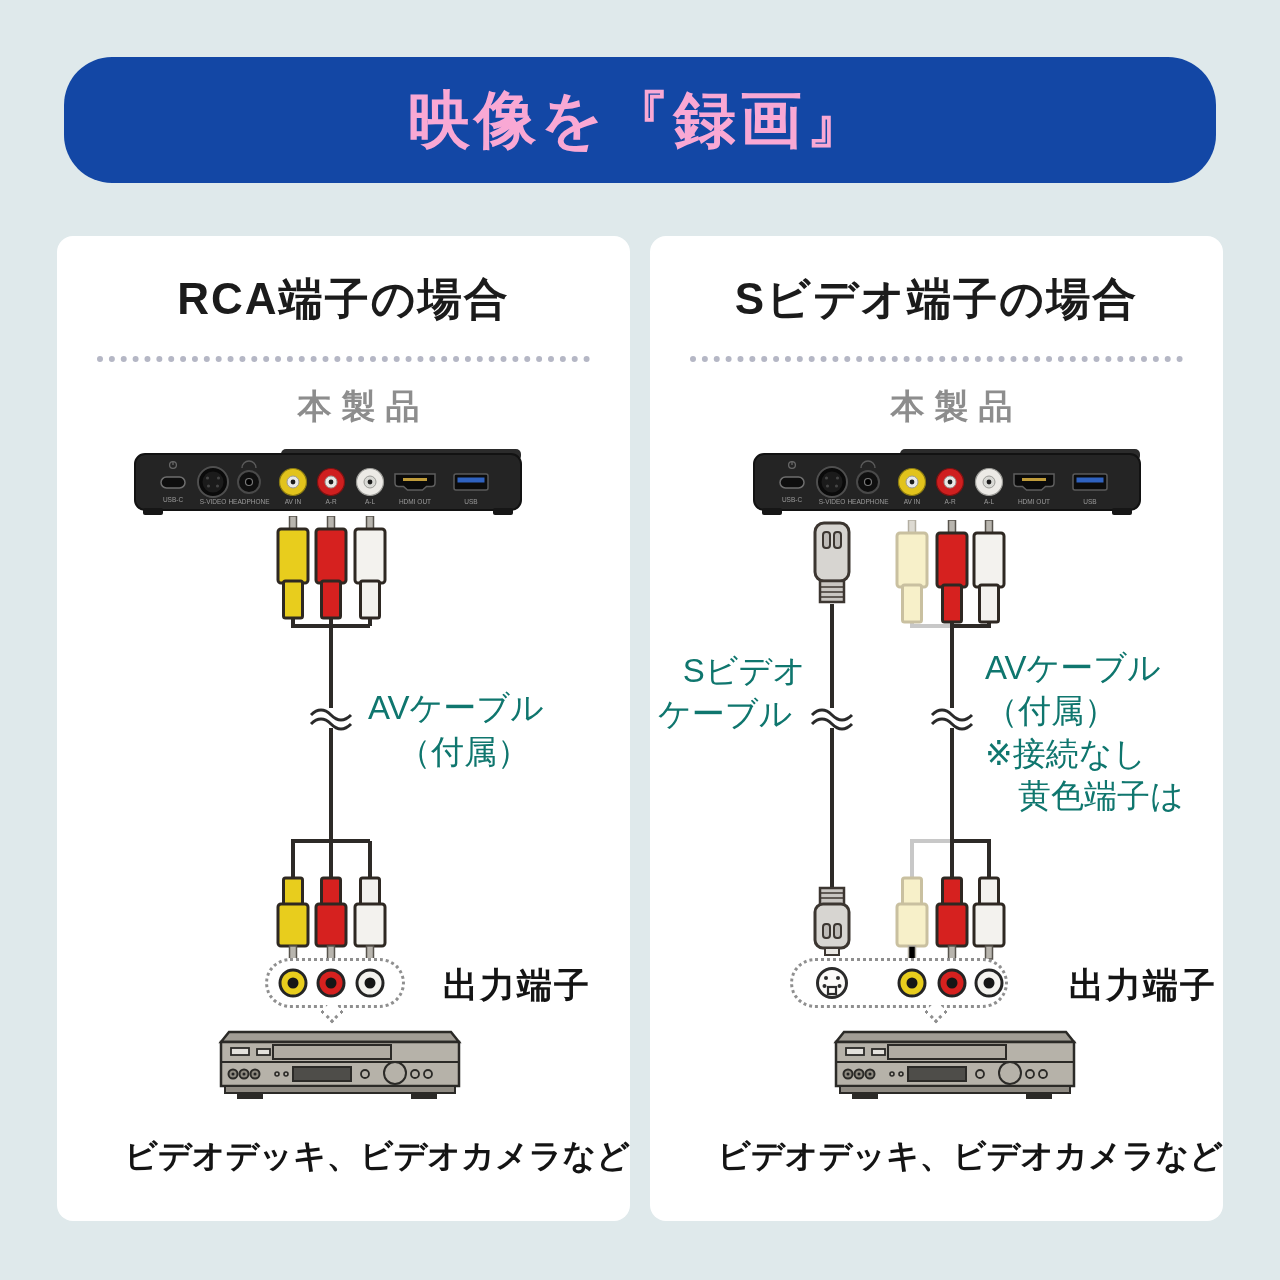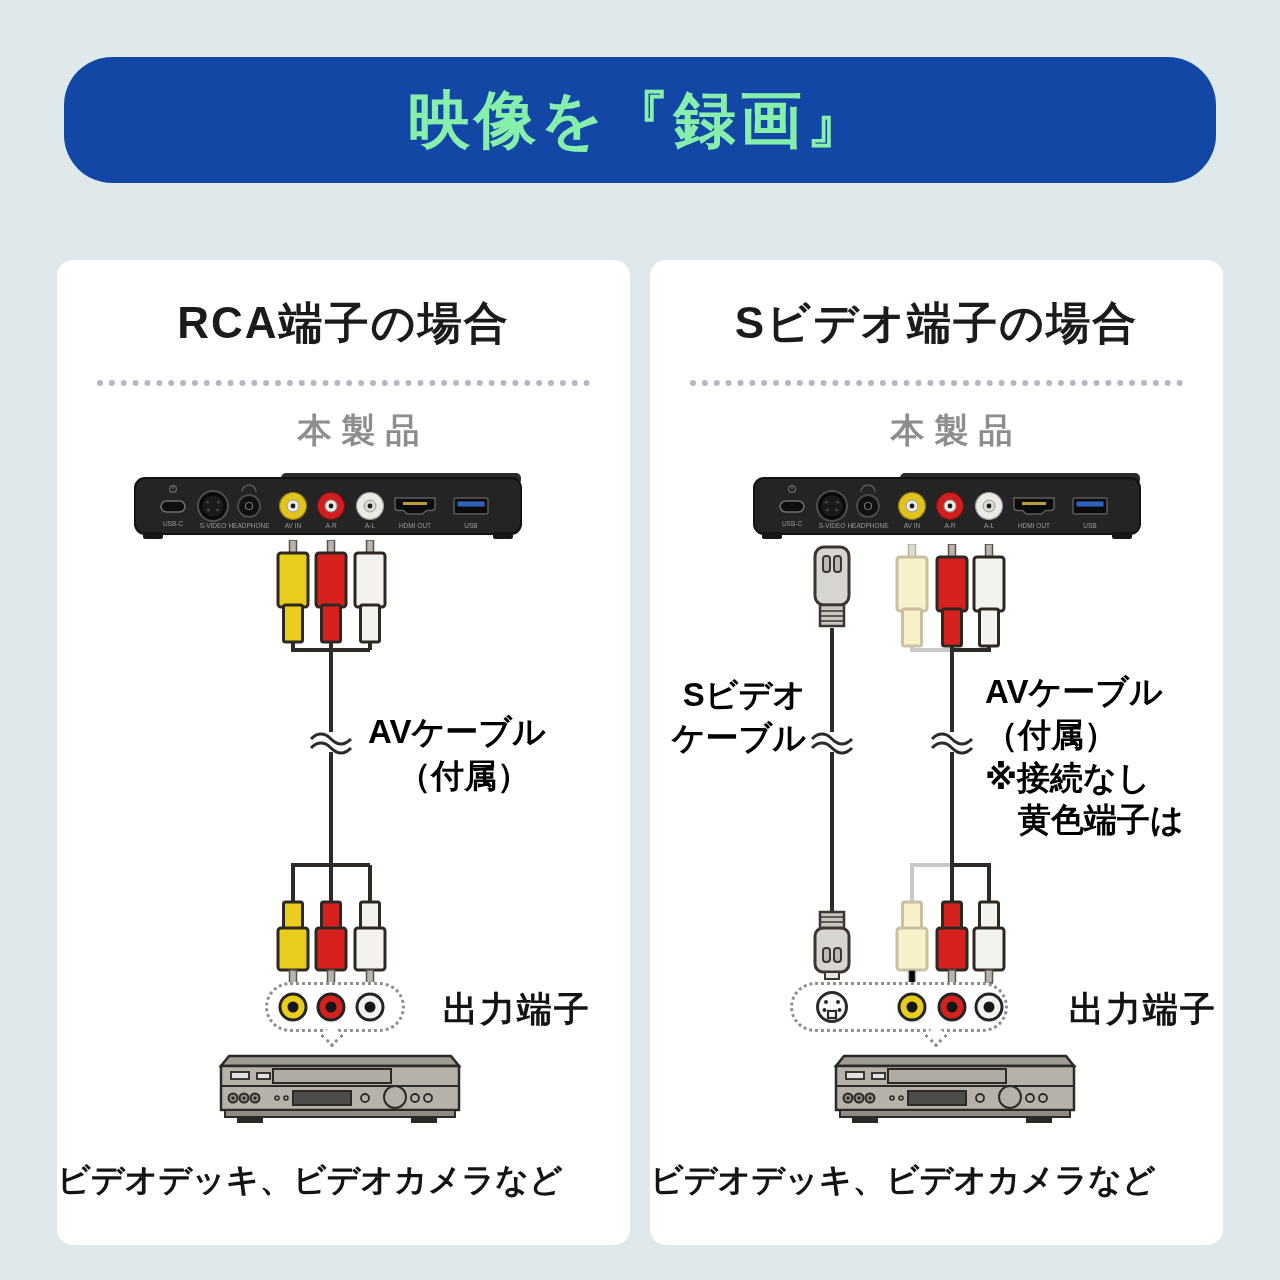--- a/index.html
+++ b/index.html
@@ -7,32 +7,32 @@
     --title_color:#1b1b1b; --muted_gray:#8d8d8d; --dot_color:#b5b7c5;
     --line_color:#2d2a27; --faded_line:#c8c8c8;
     --rca_yellow:#e8cd1d; --rca_red:#d6211f; --rca_white:#f3f2ee; --rca_pale:#f7f0c9;
     --outline_dark:#2e2822; --svideo_gray:#d7d5d1; --vcr_body:#b6b2a9;
   }
   html,body{margin:0;padding:0;}
   body{font-family:"Liberation Sans","DejaVu Sans",sans-serif;}
   .page{position:relative;width:1280px;height:1280px;background:var(--page_bg);overflow:hidden;}
   .header{position:absolute;left:64px;top:57px;width:1152px;height:126px;background:var(--header_bg);
     border-radius:48px;display:flex;align-items:center;justify-content:center;}
-  .header-title{color:#86efac;font-size:62px;font-weight:800;letter-spacing:4px;}
-  .panel{position:absolute;top:260px;width:573px;height:985px;background:var(--panel_bg);border-radius:16px;}
+  .header-title{color:#f9a8d4;font-size:62px;font-weight:800;letter-spacing:4px;}
+  .panel{position:absolute;top:236px;width:573px;height:985px;background:var(--panel_bg);border-radius:16px;}
   .panel.left{left:57px;} .panel.right{left:650px;}
   .panel-title{position:absolute;top:34px;left:0;width:100%;text-align:center;color:var(--title_color);
     font-size:44px;font-weight:800;letter-spacing:2px;}
   .dotted-sep{position:absolute;top:120px;left:40px;width:493px;height:0;border-top:6px dotted var(--dot_color);}
   .product-label{position:absolute;top:148px;left:0;width:100%;text-align:center;color:var(--muted_gray);
     font-size:34px;font-weight:600;letter-spacing:10px;margin-left:20px;}
   .abs{position:absolute;}
-  .cable-label{position:absolute;font-size:33px;font-weight:700;color:#000000;white-space:nowrap;}
+  .cable-label{position:absolute;font-size:33px;font-weight:400;color:#0f766e;white-space:nowrap;}
   .output-label{position:absolute;font-size:35px;font-weight:700;color:#141414;letter-spacing:2px;white-space:nowrap;margin-left:21px;}
-  .caption{position:absolute;top:898px;left:0;width:100%;text-align:left;font-size:33px;font-weight:600;color:#141414;}
+  .caption{position:absolute;top:898px;left:0;width:100%;text-align:right;font-size:33px;font-weight:600;color:#141414;}
   .lines-svg{position:absolute;left:0;top:0;width:573px;height:985px;pointer-events:none;}
   .wire{stroke:var(--line_color);stroke-width:4;fill:none;}
   .wire-light{stroke:var(--faded_line);stroke-width:4;fill:none;}
   .fill-yellow{fill:var(--rca_yellow);} .fill-red{fill:var(--rca_red);}
   .fill-white{fill:var(--rca_white);} .fill-pale{fill:var(--rca_pale);}
   .plug-outline{stroke:var(--outline_dark);stroke-width:3;}
   .pale-outline{stroke:#c9c0a0;stroke-width:3;}
   .bubble{position:absolute;height:50px;background:#fff;border:3px dotted #8f8f8f;border-radius:26px;box-sizing:border-box;}
   .bubble-tail{position:absolute;width:13px;height:13px;background:#fff;border-right:3px dotted #8f8f8f;
     border-bottom:3px dotted #8f8f8f;transform:rotate(45deg);}
@@ -268,21 +268,21 @@
       <path d="M3,13 Q13,3 23,13 T43,13" fill="none" stroke="#2a2a2a" stroke-width="3"></path>
       <path d="M3,22 Q13,12 23,22 T43,22" fill="none" stroke="#2a2a2a" stroke-width="3"></path>
     </svg>
     <svg class="abs" style="left:279px;top:466px" width="46" height="32" viewBox="0 0 46 32">
       <rect x="1" y="6" width="44" height="20" fill="#ffffff"></rect>
       <path d="M3,13 Q13,3 23,13 T43,13" fill="none" stroke="#2a2a2a" stroke-width="3"></path>
       <path d="M3,22 Q13,12 23,22 T43,22" fill="none" stroke="#2a2a2a" stroke-width="3"></path>
     </svg>
 
     <div class="cable-label" style="left:8px;top:413px;width:148px;text-align:right">Sビデオ</div>
-    <div class="cable-label" style="left:8px;top:456px;width:148px;text-align:right">ケーブル</div>
+    <div class="cable-label" style="left:8px;top:456px;width:148px;">ケーブル</div>
 
     <div class="cable-label" style="left:335px;top:410px">AVケーブル</div>
     <div class="cable-label" style="left:335px;top:453px">（付属）</div>
     <div class="cable-label" style="left:335px;top:496px">※接続なし</div>
     <div class="cable-label" style="left:368px;top:538px">黄色端子は</div>
 
     <svg class="abs" style="left:160px;top:650px" width="44" height="70" viewBox="0 0 44 70">
       <rect x="10" y="2" width="24" height="17" fill="#c9c6c2" stroke="#3c3631" stroke-width="2.5"></rect>
       <line x1="10" y1="7" x2="34" y2="7" stroke="#3c3631" stroke-width="1.5"></line>
       <line x1="10" y1="12" x2="34" y2="12" stroke="#3c3631" stroke-width="1.5"></line>

